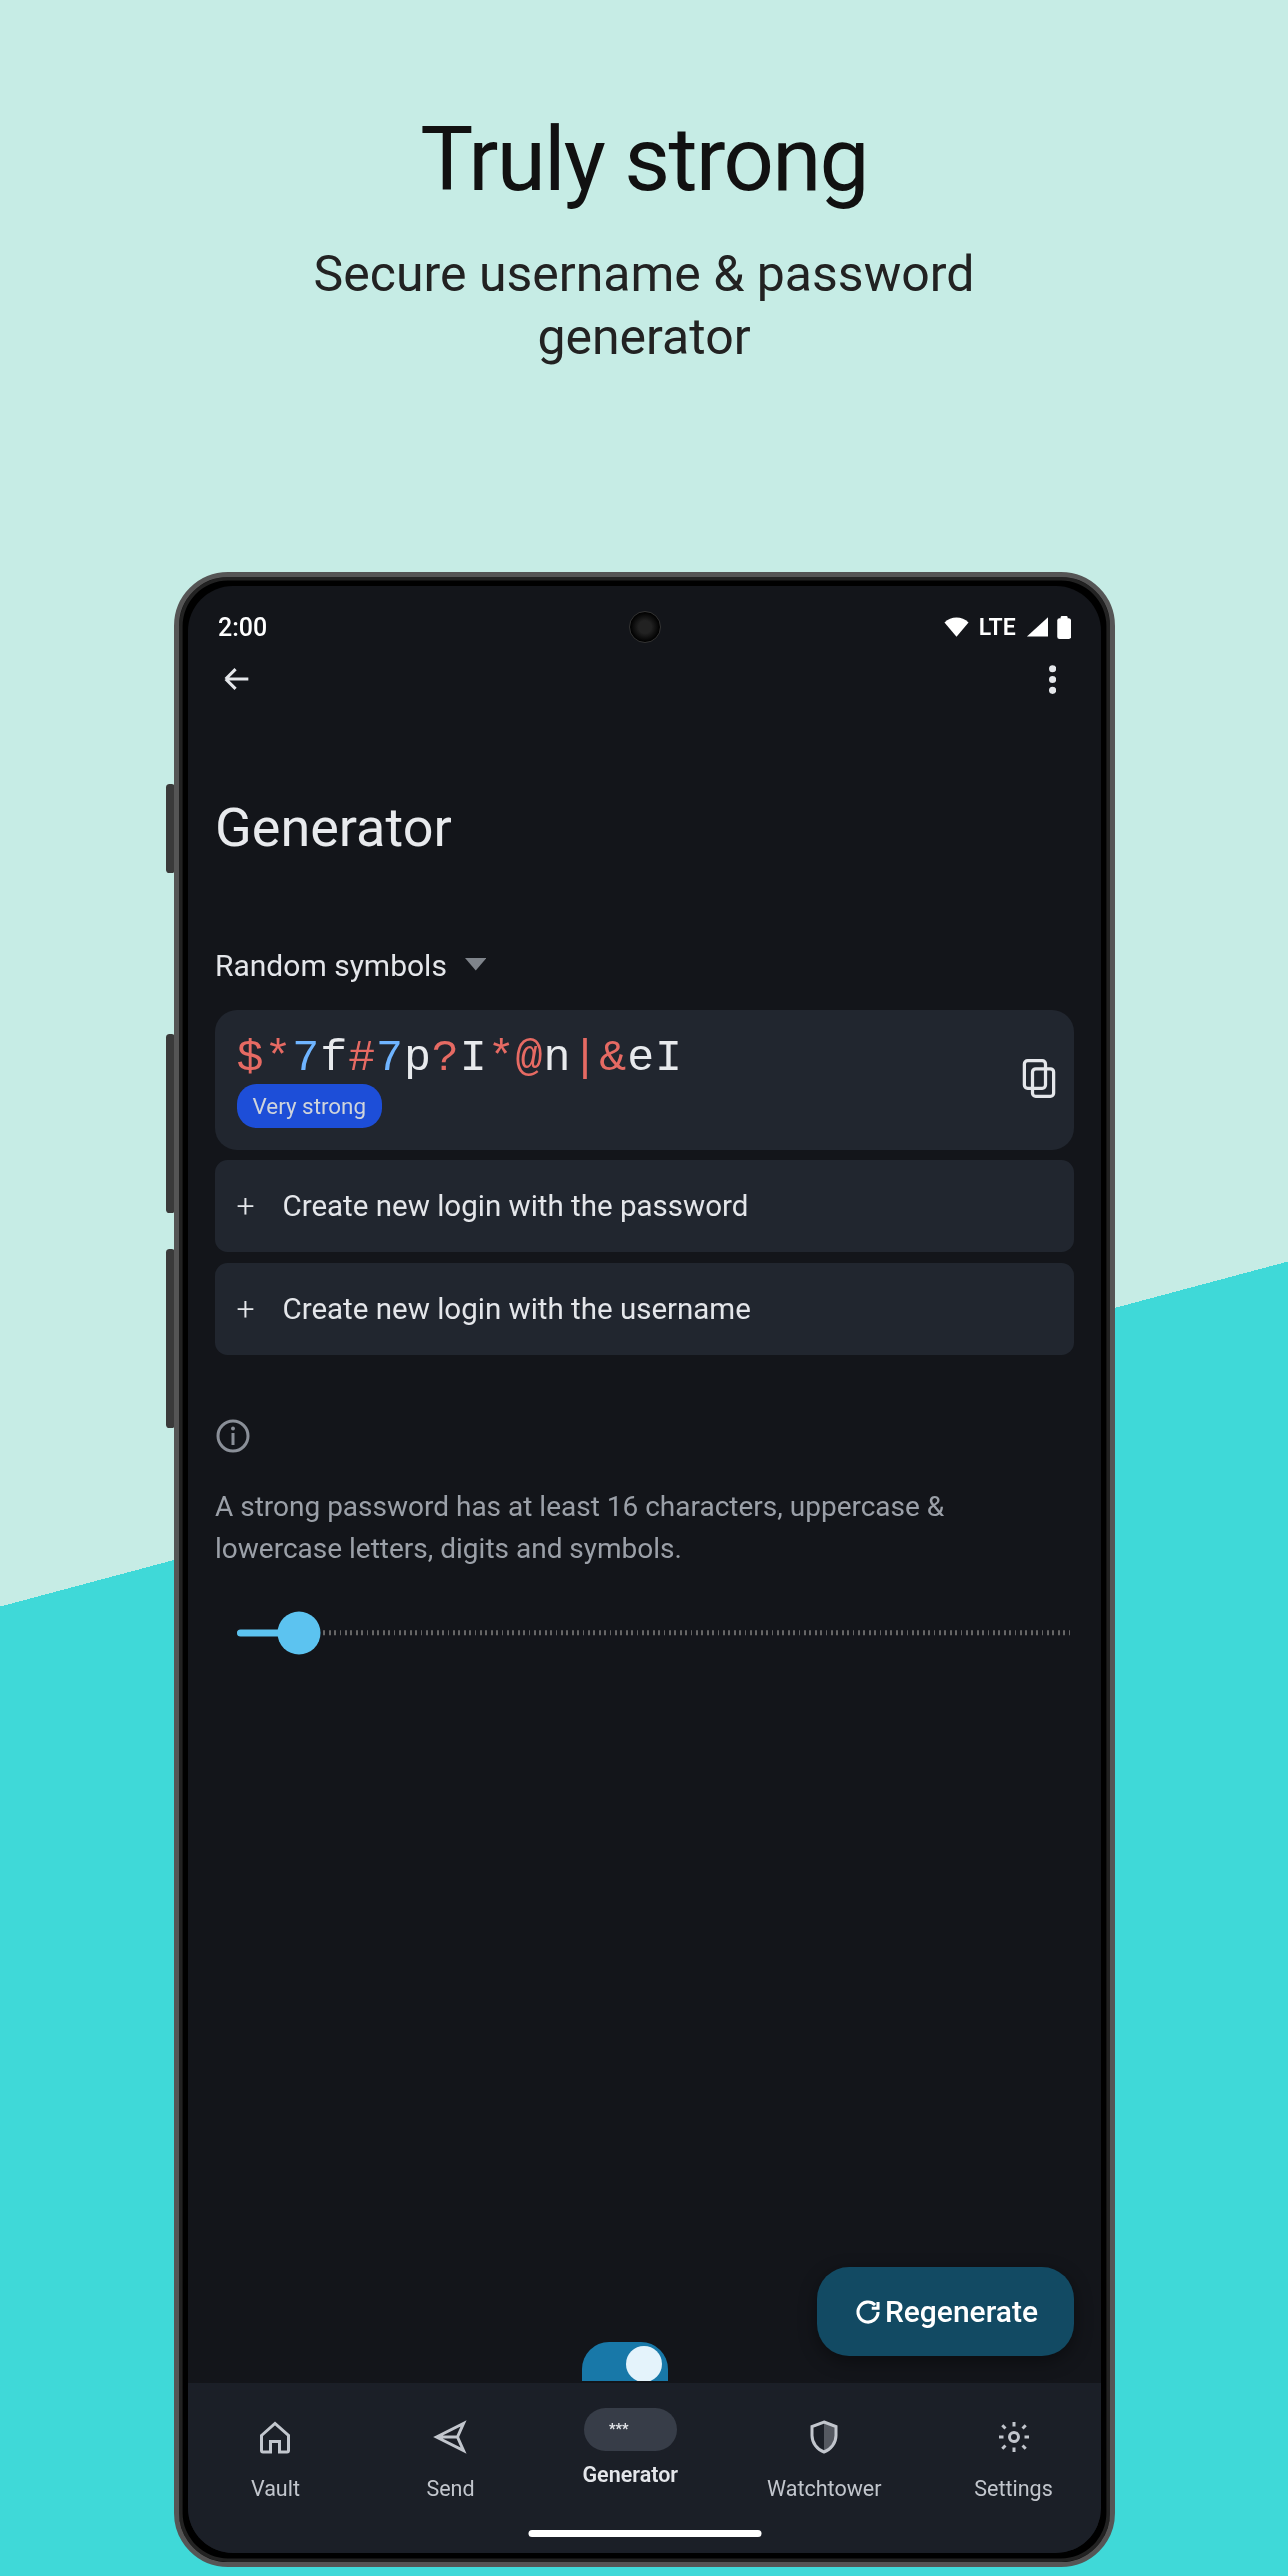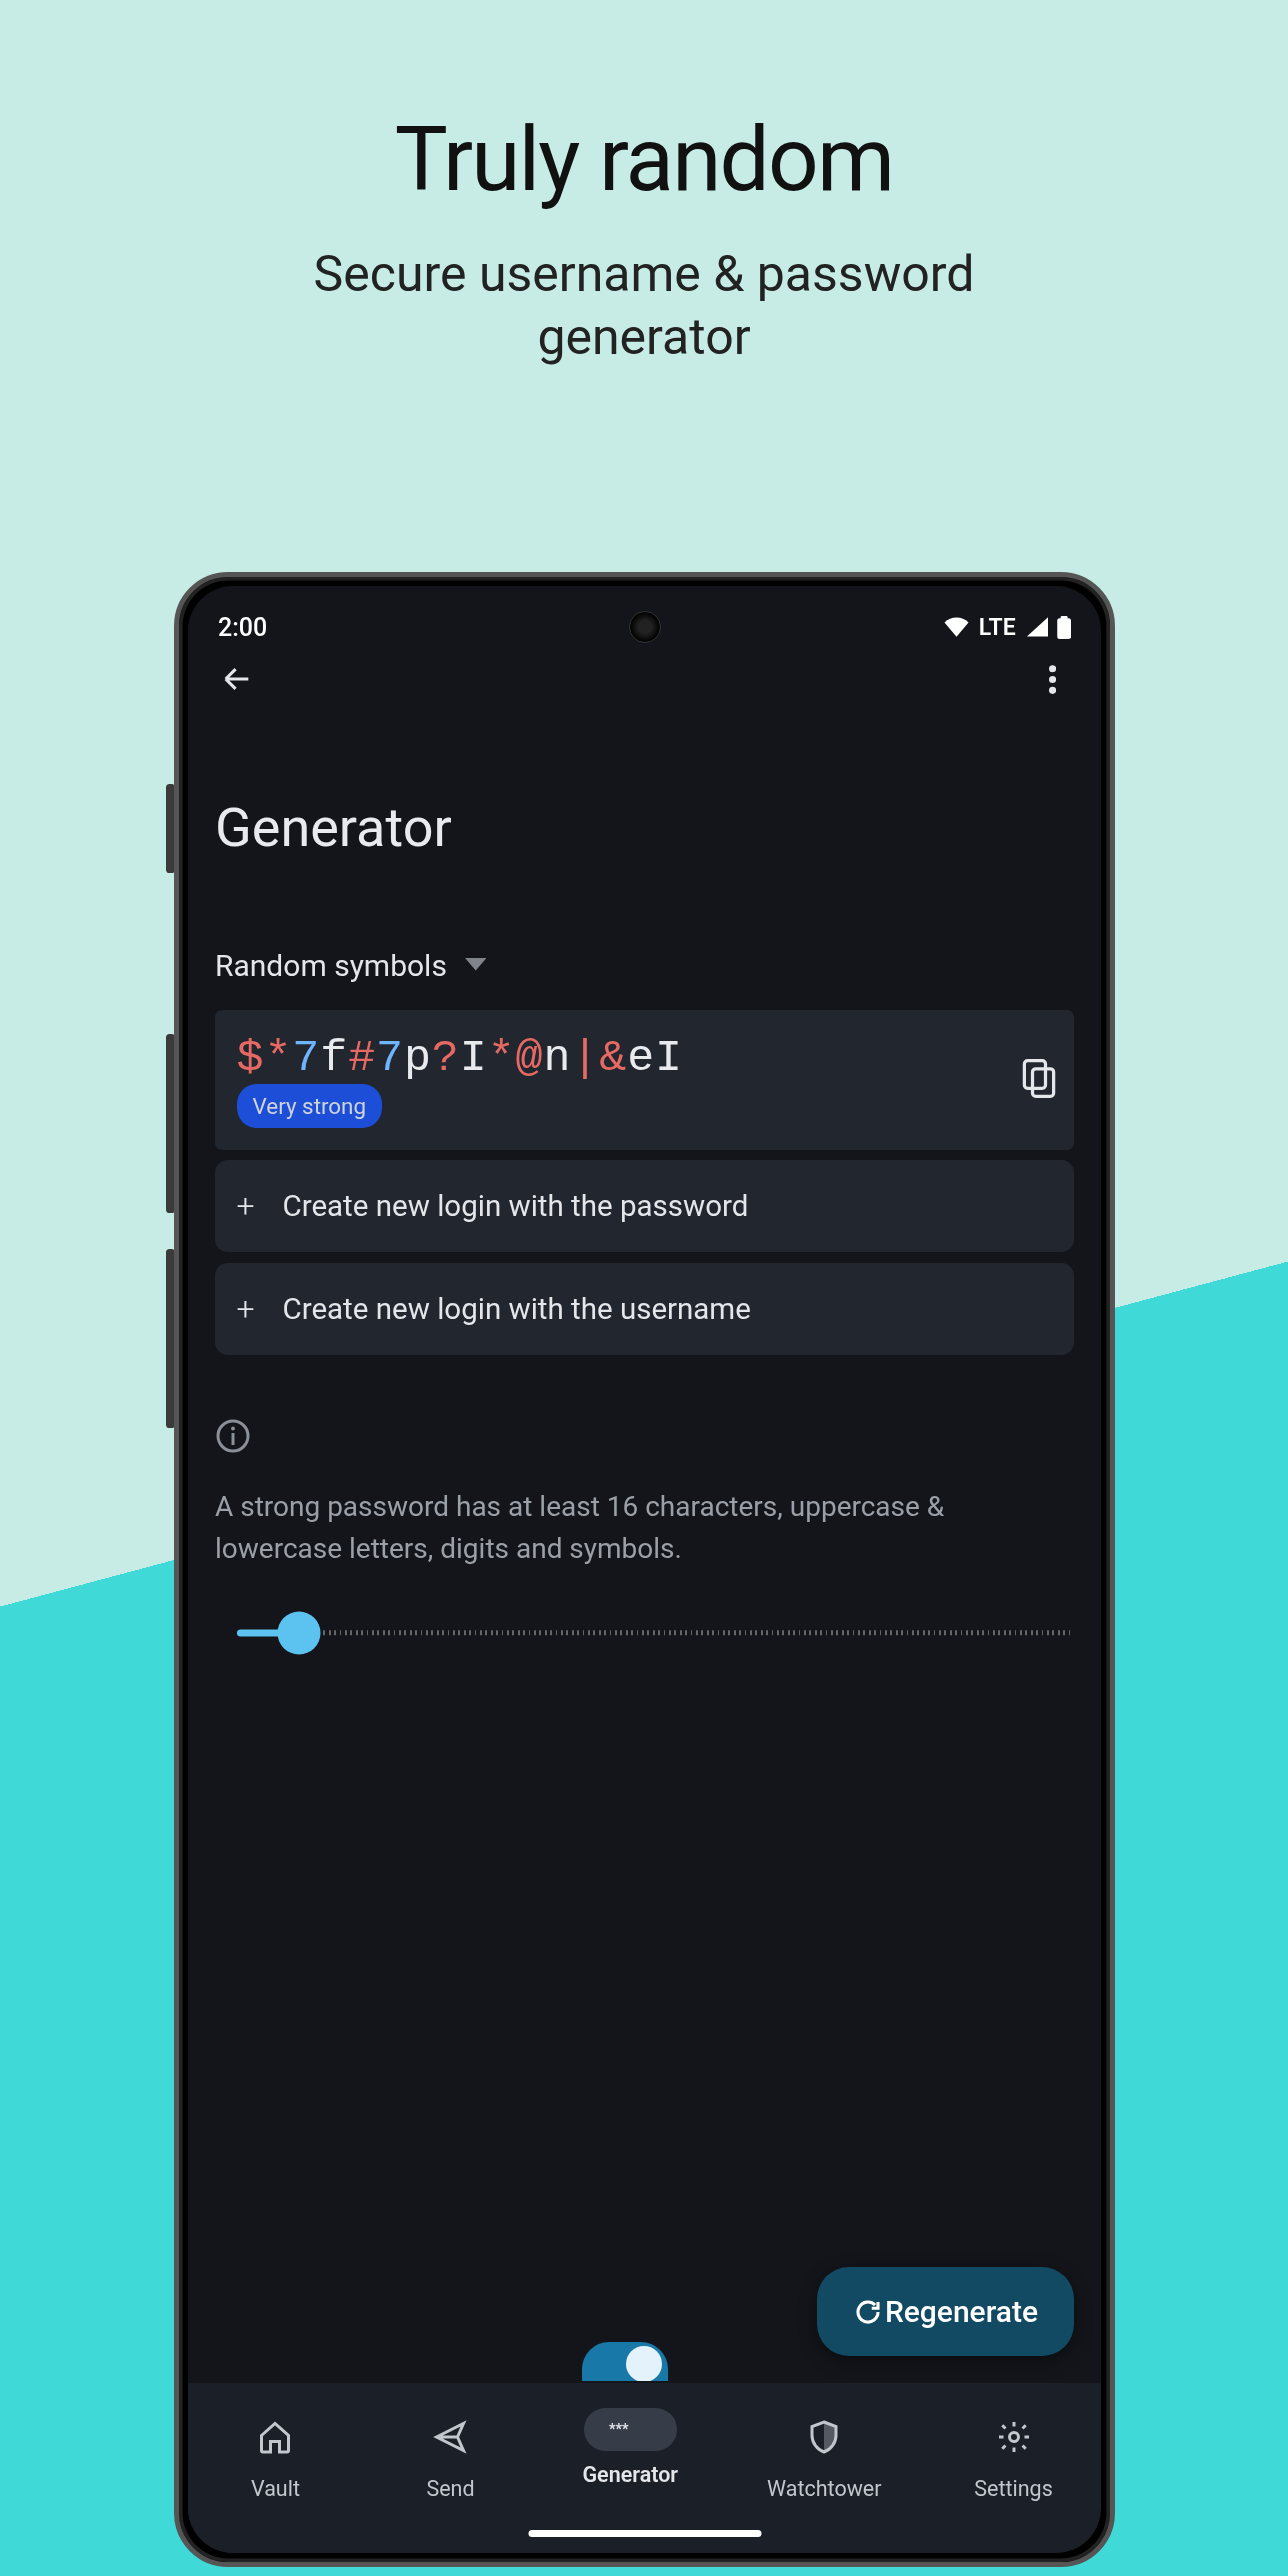--- a/index.html
+++ b/index.html
@@ -116,21 +116,21 @@
     align-items: center;
     gap: 18px;
     font-size: 30px;
     color: #e4e6ea;
     margin-bottom: 27px;
   }
   .dropdown .chev { opacity: .7; }
 
   .pw-card {
     background: #21262f;
-    border-radius: 7px;
+    border-radius: 22px;
     padding: 23px 21.5px 21.5px;
     position: relative;
   }
   .pw-text {
     font-family: 'Courier New', monospace;
     font-size: 45px;
     letter-spacing: 0.9px;
     white-space: nowrap;
   }
   .pw-text .sym { color: #e66a63; }
@@ -293,21 +293,21 @@
     left: 50%; transform: translateX(-50%);
     width: 233px; height: 7.2px;
     background: #fff;
     border-radius: 3.6px;
   }
 </style>
 </head>
 <body>
 
 <div class="promo-header">
-  <div class="promo-title">Truly random</div>
+  <div class="promo-title">Truly strong</div>
   <div class="promo-subtitle">
     <span>Secure username &amp; password</span><br>
     <span>generator</span>
   </div>
 </div>
 
 <div class="phone-side-btn side1"></div>
 <div class="phone-side-btn side2"></div>
 <div class="phone-side-btn side3"></div>
 

